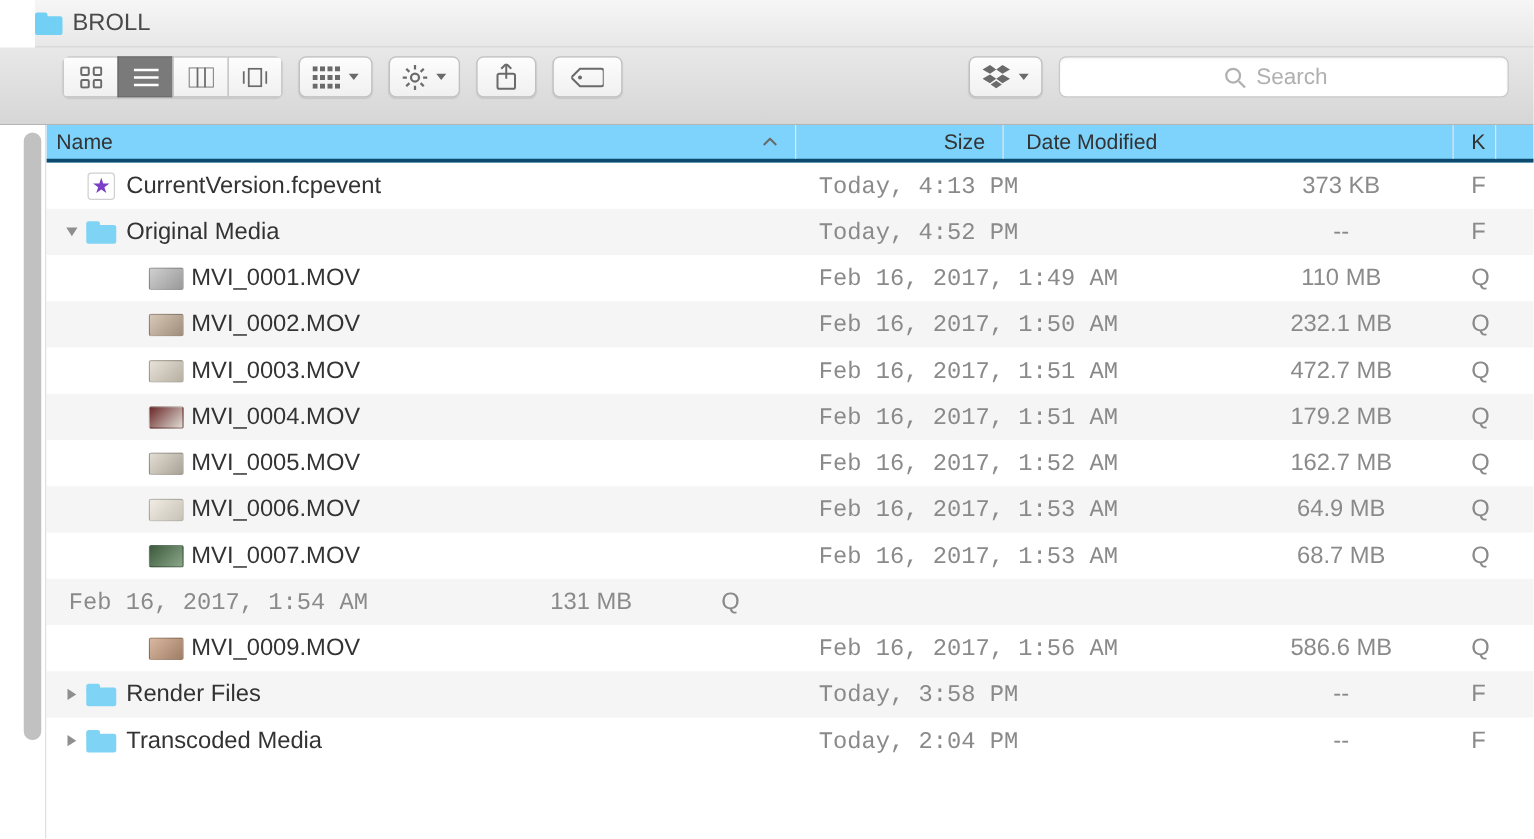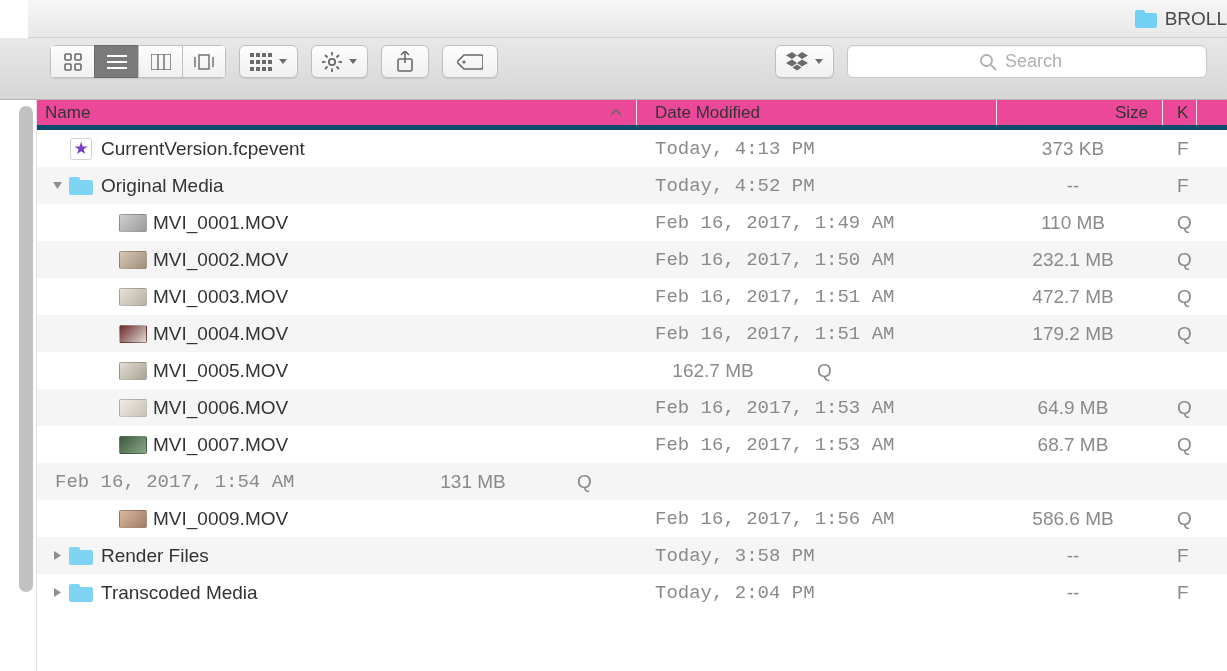--- a/index.html
+++ b/index.html
@@ -10,21 +10,21 @@
     background: #fff;
     width: 1227px;
     overflow: hidden;
   }
   .titlebar {
     height: 38px;
     background: linear-gradient(#f6f6f6, #e8e8e8);
     border-bottom: 1px solid #d0d0d0;
     display: flex;
     align-items: center;
-    justify-content: flex-end;
+    justify-content: flex-start;
     position: relative;
     margin-left: 28px;
   }
   .titlebar .folder-icon {
     width: 22px; height: 18px; margin-right: 8px;
     position: relative;
   }
   .folder-shape {
     width: 22px; height: 15px; background: #72d0f4;
     border-radius: 2px 2px 2px 2px; position: absolute; bottom: 0;
@@ -98,23 +98,23 @@
   }
   .scrollbar-track {
     position: absolute; right: 3px; top: 6px; width: 14px; height: 490px;
   }
   .scrollbar-thumb {
     width: 14px; height: 486px; background: #c1c1c1; border-radius: 7px;
   }
   .list { flex: 1; overflow: hidden; }
   .header-row {
     display: flex; height: 30px; align-items: center;
-    border-bottom: 5px solid #0c4a6e;
+    border-bottom: 3px solid #0c4a6e;
     font-size: 17px; color: #333;
-    background: #ec4899;
+    background: #7dd3fc;
   }
   .header-row .col { border-right: 1px solid #e4e4e4; height: 100%; display: flex; align-items: center; }
   .col-name { flex: 0 0 600px; padding-left: 8px; position: relative; }
   .col-date { flex: 0 0 360px; padding-left: 18px; }
   .col-size { flex: 0 0 166px; justify-content: flex-end; padding-right: 14px; }
   .col-kind { flex: 0 0 34px; padding-left: 14px; }
   .sort-chev {
     position: absolute; right: 14px;
   }
   .row {
@@ -267,25 +267,25 @@
   <div class="list">
     <div class="header-row">
       <div class="col col-name">
         <span>Name</span>
         <span class="sort-chev">
           <svg width="12" height="8" viewBox="0 0 12 8">
               <polyline points="1,6 6,1 11,6" fill="none" stroke="#6a6a6a" stroke-width="1.6"></polyline>
             </svg>
         </span>
       </div>
+      <div class="col col-size">
+          <span>Size</span>
+        </div>
       <div class="col col-date">
           <span>Date Modified</span>
-        </div>
-      <div class="col col-size">
-          <span>Size</span>
         </div>
       <div class="col col-kind">
           <span>K</span>
         </div>
     </div>
     <div id="rows">
         <div class="row">
           <div class="cell-name indent1">
             <span class="disclosure"></span>
             <span class="icon-slot">
@@ -360,20 +360,21 @@
           <div class="cell-size">179.2 MB</div>
           <div class="cell-kind">Q</div>
         </div>
         <div class="row">
           <div class="cell-name indent2">
             <span class="icon-slot">
               <span class="vid-thumb" style="--c1:#e2ddd3;--c2:#a9a296"></span>
             </span>
             <span class="file-name">MVI_0005.MOV</span>
           </div>
+          <div class="cell-date">Feb 16, 2017, 1:52 AM</div>
           <div class="cell-size">162.7 MB</div>
           <div class="cell-kind">Q</div>
         </div>
         <div class="row dim">
           <div class="cell-name indent2">
             <span class="icon-slot">
               <span class="vid-thumb" style="--c1:#f0ece4;--c2:#c8c2b6"></span>
             </span>
             <span class="file-name">MVI_0006.MOV</span>
           </div>

